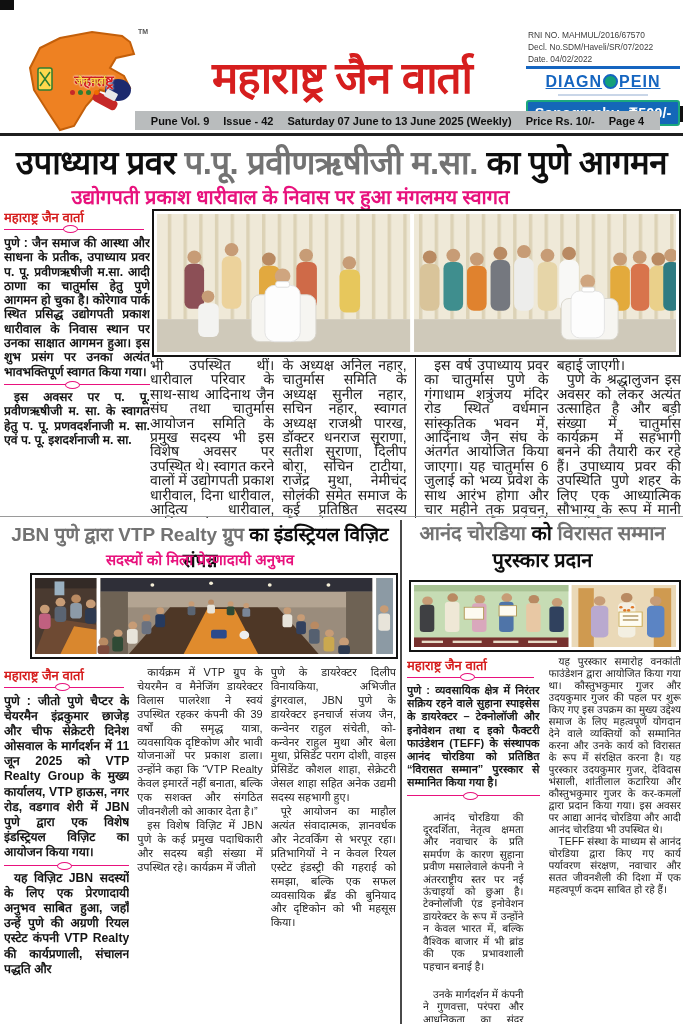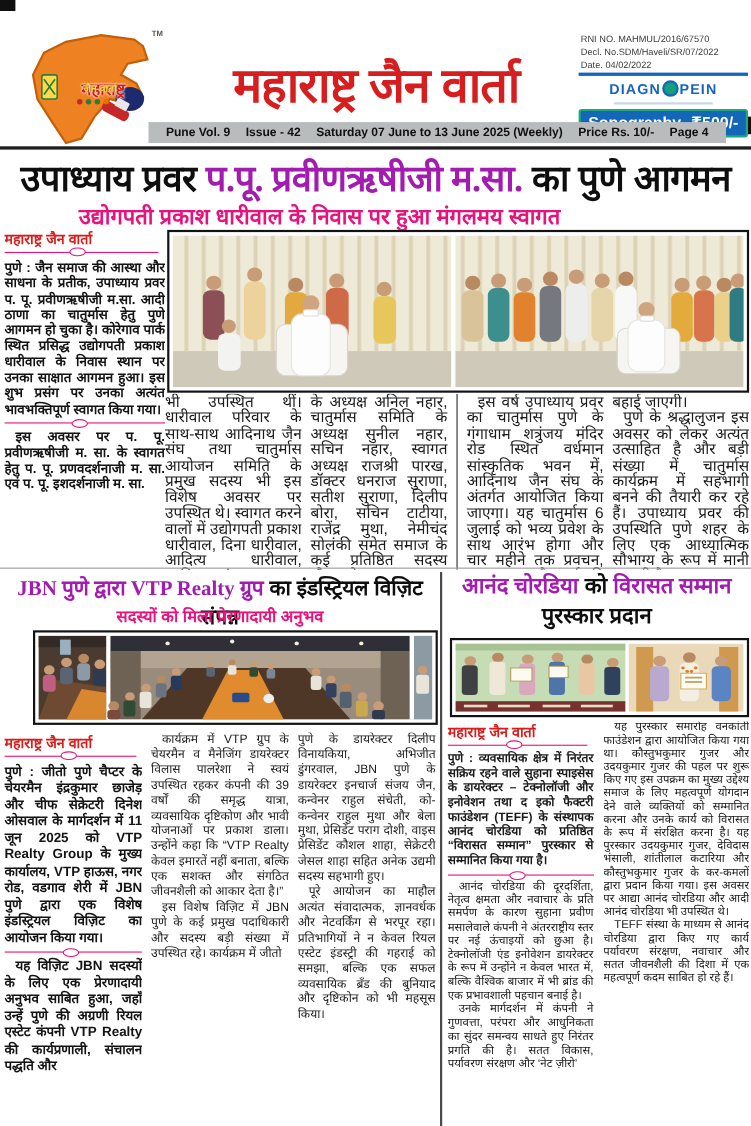--- a/index.html
+++ b/index.html
@@ -7,21 +7,21 @@
         font-family:"Liberation Sans","DejaVu Sans",sans-serif;color:#1a1a1a;}
   .abs{position:absolute;}
   .artifact{background:#101010;}
 
   
   .paper-title{left:158px;top:46px;width:368px;text-align:center;font-size:44px;font-weight:800;
                color:#d61e1e;letter-spacing:-1px;}
   .rni{left:528px;top:30px;width:152px;font-size:8.4px;line-height:1.4;color:#3c3c3c;}
   .ad-box{left:526px;top:66px;width:154px;}
   .ad-rule{height:3px;background:#1565c0;margin-bottom:4px;}
-  .ad-brand{text-align:center;font-weight:800;font-size:13px;color:#1565c0;letter-spacing:1px;}
+  .ad-brand{text-align:center;font-weight:800;font-size:16px;color:#1565c0;letter-spacing:1px;text-decoration:underline;}
   .ad-dot{display:inline-block;width:11px;height:11px;border-radius:50%;background:#14a07a;
           border:2px solid #1565c0;vertical-align:middle;margin:0 1px 3px 1px;}
   .ad-tag{height:2px;background:#c9d6e8;width:90px;margin:2px auto 4px auto;}
   .sono{background:#1467b8;border:2px solid #1ba87e;border-radius:3px;color:#fff;font-weight:800;
         font-size:14.5px;text-align:center;padding:3px 0;}
   .date-strip{left:135px;top:111px;width:525px;height:19px;background:#b9bcbd;
               display:flex;align-items:center;justify-content:center;gap:14px;
               font-size:11px;font-weight:600;color:#101010;}
   .header-rule{left:0;top:133px;width:683px;height:3px;background:#1f1f1f;}
 
@@ -32,21 +32,21 @@
   .logo-t1{position:absolute;left:26px;top:26px;width:84px;text-align:center;font-size:15px;font-weight:800;
            color:#d61e1e;text-shadow:0 0 2px #fff,0 0 2px #fff;margin-top:16px;}
   .logo-t2{position:absolute;left:30px;top:46px;width:70px;text-align:center;font-size:9.5px;font-weight:800;
            color:#ffd84d;text-shadow:0 0 1px #7a3c00;}
   .logo-dots{position:absolute;left:44px;top:62px;display:flex;gap:3px;}
   .logo-dots i{width:5px;height:5px;border-radius:50%;display:block;}
 
   
   .lead-headline{left:0;top:139px;width:683px;text-align:center;font-size:33px;font-weight:800;
                  letter-spacing:-0.5px;color:#0e0e0e;}
-  .hl-blue{color:#a21caf;font-family:Liberation Serif, serif;}
+  .hl-blue{color:#737373;}
   .lead-subhead{left:0;top:183px;width:581px;text-align:center;font-size:20px;font-weight:800;color:#e8127d;}
 
   
   .brand-label{font-size:13px;font-weight:800;color:#d61e1e;padding-bottom:3px;position:relative;
                border-bottom:1.5px solid #e8127d;margin-bottom:6px;width:96%;}
   .brand-label::after{content:"";position:absolute;left:42%;bottom:-4px;width:13px;height:6px;
                border:1.5px solid #e8127d;border-radius:50%;background:#fff;}
 
   .para-rule{position:relative;border-top:1.5px solid #e8127d;margin:5px 0 5px 0;}
   .para-rule::after{content:"";position:absolute;left:42%;top:-4px;width:13px;height:6px;
@@ -77,21 +77,21 @@
   .jbn-col1 p{margin:0;font-size:12.2px;line-height:15.1px;font-weight:700;color:#141414;}
   .jbn-cols .rcol p{margin:0;font-size:11px;line-height:13.9px;}
 
   
   .award-headline{left:402px;top:520px;width:281px;text-align:center;font-size:20px;font-weight:800;
                   line-height:27px;color:#0e0e0e;}
   .award-photo{left:409px;top:580px;width:272px;height:72px;}
   .award-cols{left:407px;top:656px;width:274px;height:366px;display:flex;gap:9px;overflow:hidden;}
   .award-cols .col{flex:1;overflow:hidden;}
   .award-col1 .p1{margin:0;font-size:11px;line-height:13.2px;font-weight:700;}
-  .award-col1 p.reg{margin:0;font-size:10.4px;line-height:12.4px;font-weight:400;}
+  .award-col1 p.reg{margin:16px;font-size:10.4px;line-height:12.4px;font-weight:400;}
   .award-col2 p{margin:0;font-size:10.3px;line-height:12px;}
 </style>
 </head>
 <body>
 
 <div id="page">
 
   <div class="abs artifact" style="left:0;top:0;width:14px;height:10px;"></div>
   <div class="abs artifact" style="left:676px;top:106px;width:7px;height:16px;"></div>
 

